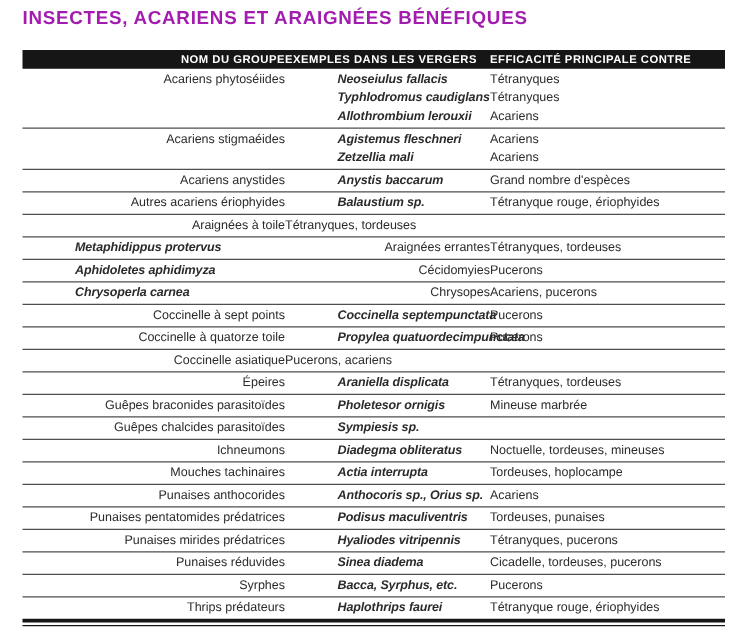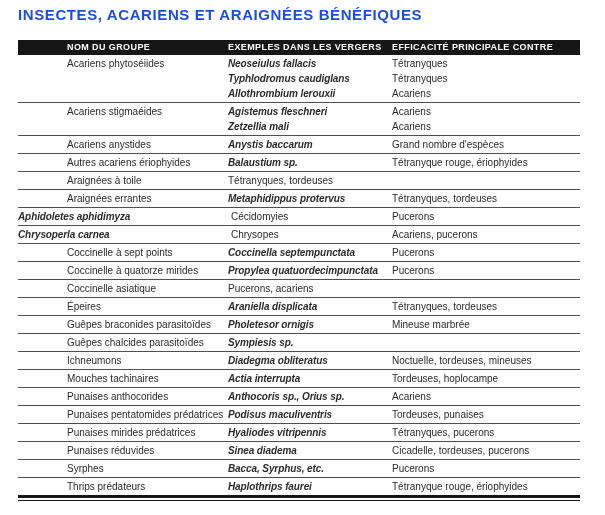--- a/index.html
+++ b/index.html
@@ -10,55 +10,56 @@
     position: relative;
     overflow: hidden;
   }
   .page-title {
     position: absolute;
     left: 18px;
     top: 6px;
     font-size: 15px;
     font-weight: bold;
     letter-spacing: 0.6px;
-    color: #1d4ed8;
+    color: #a21caf;
     white-space: nowrap;
   }
   .benef-table {
     position: absolute;
     left: 18px;
     top: 40px;
     width: 562px;
   }
   .thead {
     display: flex;
     background: #161616;
     color: #ffffff;
     font-size: 9px;
     font-weight: bold;
     letter-spacing: 0.4px;
     line-height: 15px;
     height: 15px;
   }
-  .c1 { width: 210px; padding-left: 49px; }
+  .c1 { width: 210px; padding-left: 39px; text-align: right; }
   .c2 { width: 164px; }
   .c3 { width: 188px; }
   .tbody .row {
     display: flex;
     border-bottom: 1px solid #4f4f4f;
     padding: 1px 0;
     font-size: 10px;
     color: #2b2b2b;
   }
   .tbody .row:last-child { border-bottom: none; }
   .cell .line { line-height: 15px; white-space: nowrap; }
   .cell.c2 .line {
     font-weight: bold;
     font-style: italic;
     letter-spacing: -0.1px;
+    margin-left: 42px;
   }
   .bottom-rule {
     height: 6px;
     border-top: 3px solid #161616;
     border-bottom: 1.5px solid #161616;
   }
 </style>
 </head>
 <body>
 
@@ -123,26 +124,26 @@
       </div>
       <div class="row">
         <div class="cell c1">
           <div class="line">Araignées à toile</div>
         </div>
         <div class="cell c3">
           <div class="line">Tétranyques, tordeuses</div>
         </div>
       </div>
       <div class="row">
+        <div class="cell c2">
+          <div class="line">Metaphidippus protervus</div>
+        </div>
         <div class="cell c1">
           <div class="line">Araignées errantes</div>
         </div>
-        <div class="cell c2">
-          <div class="line">Metaphidippus protervus</div>
-        </div>
         <div class="cell c3">
           <div class="line">Tétranyques, tordeuses</div>
         </div>
       </div>
       <div class="row">
         <div class="cell c2">
           <div class="line">Aphidoletes aphidimyza</div>
         </div>
         <div class="cell c1">
           <div class="line">Cécidomyies</div>
@@ -168,21 +169,21 @@
         </div>
         <div class="cell c2">
           <div class="line">Coccinella septempunctata</div>
         </div>
         <div class="cell c3">
           <div class="line">Pucerons</div>
         </div>
       </div>
       <div class="row">
         <div class="cell c1">
-          <div class="line">Coccinelle à quatorze mirides</div>
+          <div class="line">Coccinelle à quatorze toile</div>
         </div>
         <div class="cell c2">
           <div class="line">Propylea quatuordecimpunctata</div>
         </div>
         <div class="cell c3">
           <div class="line">Pucerons</div>
         </div>
       </div>
       <div class="row">
         <div class="cell c1">

